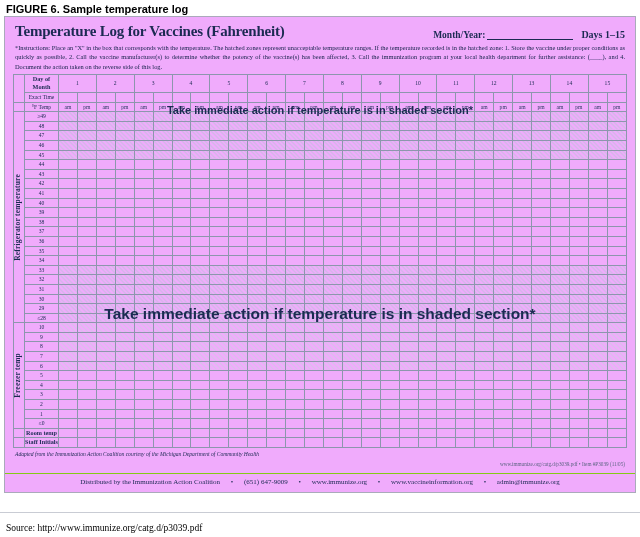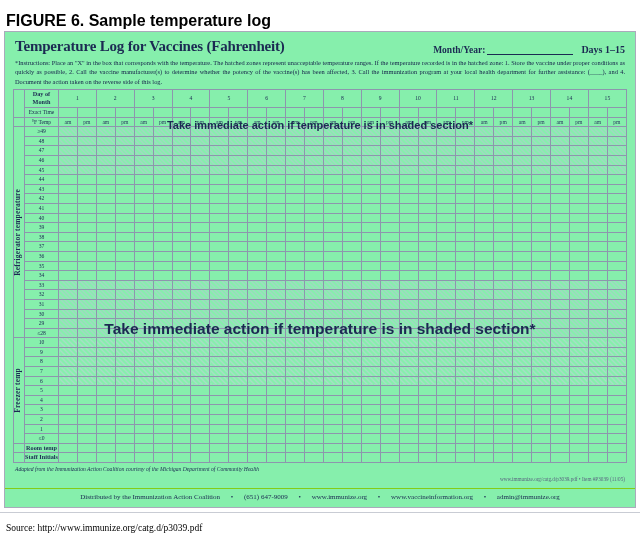--- a/index.html
+++ b/index.html
@@ -6,30 +6,30 @@
   body{
     width:640px;height:537px;
     background:#ffffff;
     font-family:"Liberation Sans", sans-serif;
     color:#111;
     overflow:hidden;
   }
   .page{position:relative;width:640px;height:537px;box-sizing:border-box;}
 
   .fig-caption{
-    font-size:16px;font-weight:bold;color:#000;
-    padding:12px 6px 1px 6px;
+    font-size:11px;font-weight:bold;color:#000;
+    padding:3px 6px 1px 6px;
     font-family:"Liberation Sans", sans-serif;
   }
 
   .doc{
     position:relative;
     margin:0 4px;
     border:1px solid #aab;
-    background:#86efac;
+    background:#f0abfc;
     height:477px;
     box-sizing:border-box;
     padding:4px 8px 0 8px;
     font-family:"Liberation Serif", serif;
   }
 
   .title-row{
     display:flex;align-items:flex-end;justify-content:space-between;
     padding:2px 2px 1px 2px;
   }

